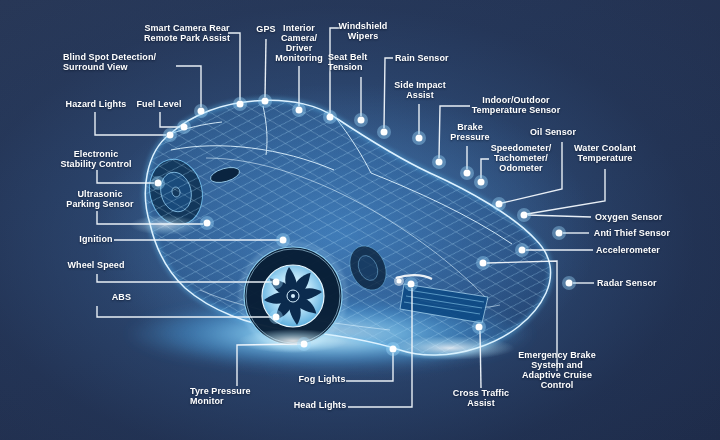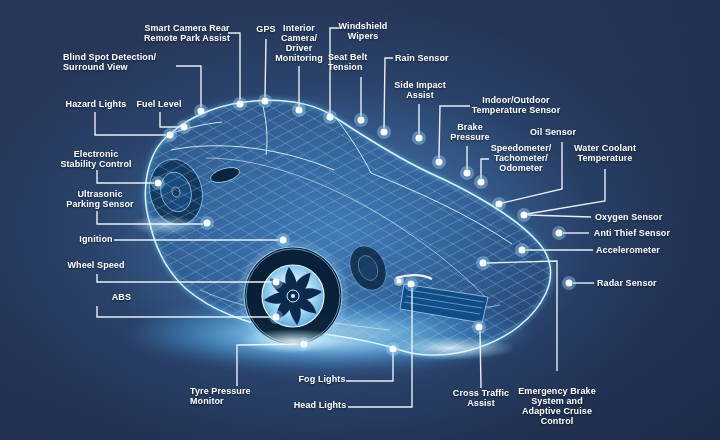--- a/index.html
+++ b/index.html
@@ -335,18 +335,18 @@
   <div class="callout" style="left:596px;top:245px;width:78px;text-align:left">Accelerometer</div>
   <div class="callout" style="left:54px;top:260px;width:84px;text-align:center">Wheel Speed</div>
   <div class="callout" style="left:597px;top:278px;width:72px;text-align:left">Radar Sensor</div>
   <div class="callout" style="left:91px;top:292px;width:40px;text-align:right">ABS</div>
   <div class="callout" style="left:285px;top:374px;width:74px;text-align:center">Fog Lights</div>
   <div class="callout" style="left:283px;top:400px;width:74px;text-align:center">Head Lights</div>
   <div class="callout" style="left:190px;top:386px;width:94px;text-align:left">Tyre Pressure
 Monitor</div>
   <div class="callout" style="left:444px;top:388px;width:74px;text-align:center">Cross Traffic
 Assist</div>
-  <div class="callout" style="left:505px;top:386px;width:104px;text-align:center">Emergency Brake
+  <div class="callout" style="left:505px;top:350px;width:104px;text-align:center">Emergency Brake
 System and
 Adaptive Cruise
 Control</div>
 
 </div>
 
 </body></html>

